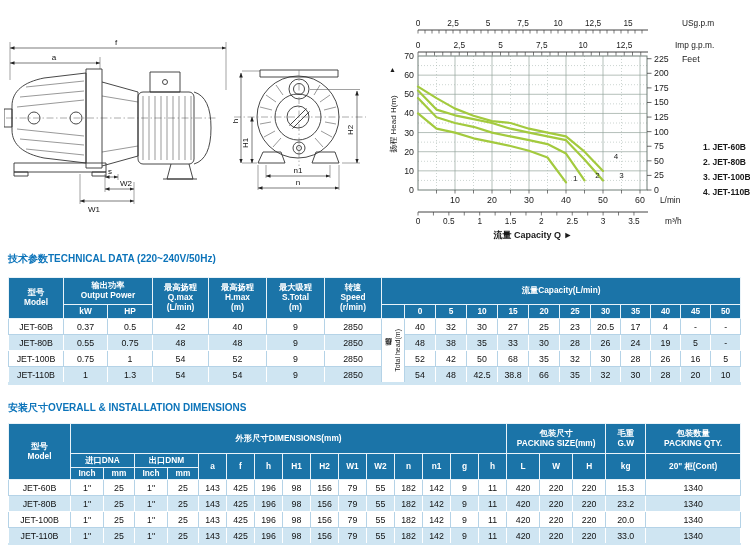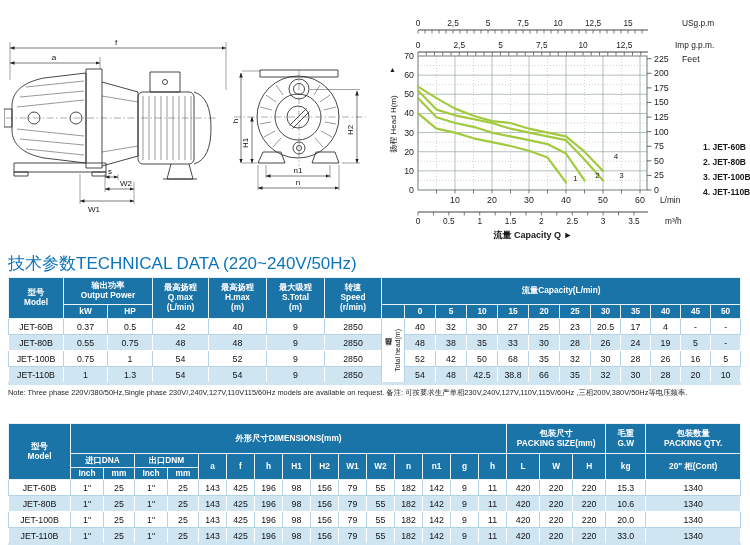--- a/index.html
+++ b/index.html
@@ -10,21 +10,21 @@
   .draw path,.draw rect,.draw circle,.draw line,.draw polyline{stroke:#333;fill:none;stroke-width:.9;stroke-linejoin:round;}
   .draw .thin{stroke-width:.5;}
   .draw .dim{stroke:#222;stroke-width:.6;}
   .draw .ext{stroke:#444;stroke-width:.5;}
   .draw .cl{stroke:#666;stroke-width:.55;stroke-dasharray:7,2.5,1.5,2.5;}
   .draw text{font-size:8px;fill:#111;stroke:none;text-anchor:middle;font-family:"Liberation Sans",sans-serif;}
   
   #chart-svg{position:absolute;left:385px;top:2px;}
   #chart-svg text{font-family:"Liberation Sans","DejaVu Sans",sans-serif;}
   
-  .sec-title{position:absolute;left:8px;font-size:17px;font-weight:normal;color:#0c74ba;}
+  .sec-title{position:absolute;left:8px;font-size:10px;font-weight:bold;color:#0c74ba;}
   .note{position:absolute;left:8px;top:388px;width:742px;font-size:7.4px;color:#222;white-space:nowrap;}
   
   table{position:absolute;border-collapse:collapse;table-layout:fixed;text-align:center;
         border-bottom:3px solid #cfe5f2;}
   th{background:#1b74a8;color:#fff;font-weight:600;font-size:8.3px;line-height:1.18;
      white-space:pre-line;border:1px solid #e9f3f9;padding:0;}
   td{font-size:8.8px;color:#111;background:#fff;border:1px solid #b5d3e7;height:15px;padding:0;}
   #tech-body tr:nth-child(even) td,#dim-body tr:nth-child(even) td{background:#cfe5f2;border-color:#fff;}
   td.rot{background:#fff !important;border-color:#b5d3e7 !important;}
   .rotwrap{writing-mode:vertical-rl;transform:rotate(180deg);white-space:pre-line;
@@ -463,22 +463,22 @@
           <td>35</td>
           <td>32</td>
           <td>30</td>
           <td>28</td>
           <td>20</td>
           <td>10</td>
         </tr>
       </tbody>
   </table>
 
-  <div class="note">Note: Three phase 220V/380/50Hz,Single phase 230V/,240V,127V,110V115/60Hz models are available on request. 备注: 可按要求生产单相230V,240V,127V,110V,115V/60Hz ,三相200V,380V/50Hz等电压频率.</div>
-
+
+  <div class="sec-title" style="top:401px">安装尺寸OVERALL &amp; INSTALLATION DIMENSIONS</div>
 
   <table id="dim-table" style="left:8px;top:423px;width:732px">
     <colgroup>
       <col style="width:62px">
         <col style="width:33px">
         <col style="width:31px">
         <col style="width:33px">
         <col style="width:31px">
       <col style="width:28px">
         <col style="width:28px">
@@ -573,21 +573,21 @@
           <td>156</td>
           <td>79</td>
           <td>55</td>
           <td>182</td>
           <td>142</td>
           <td>9</td>
           <td>11</td>
           <td>420</td>
           <td>220</td>
           <td>220</td>
-          <td>10.6</td>
+          <td>23.2</td>
           <td>1340</td>
         </tr>
         <tr>
           <td>JET-100B</td>
           <td>1"</td>
           <td>25</td>
           <td>1"</td>
           <td>25</td>
           <td>143</td>
           <td>425</td>

